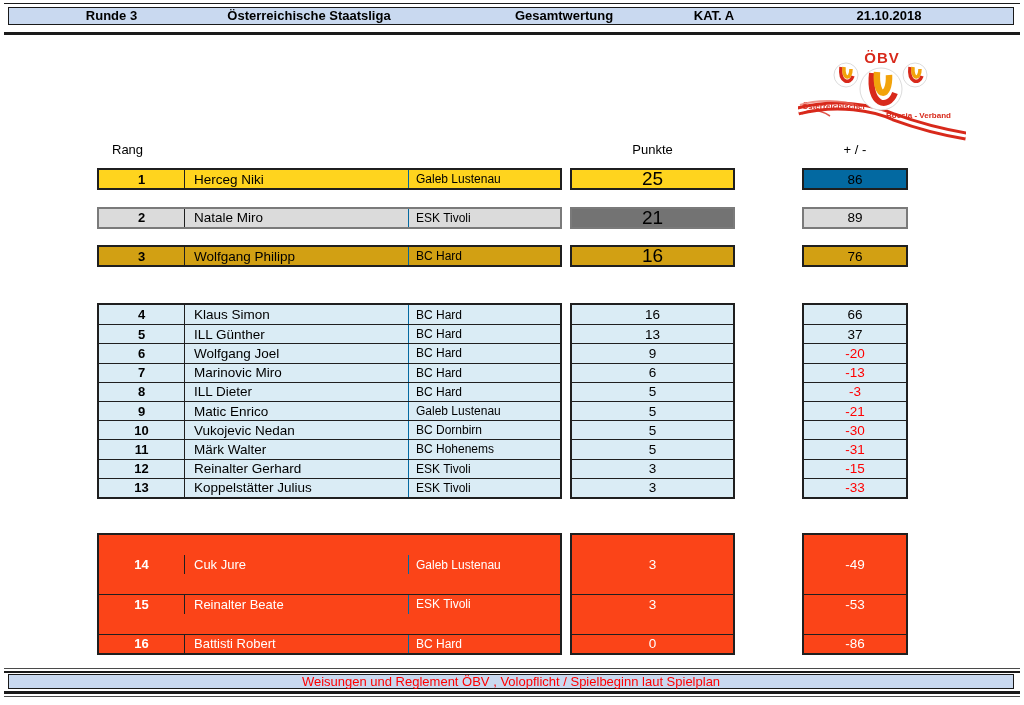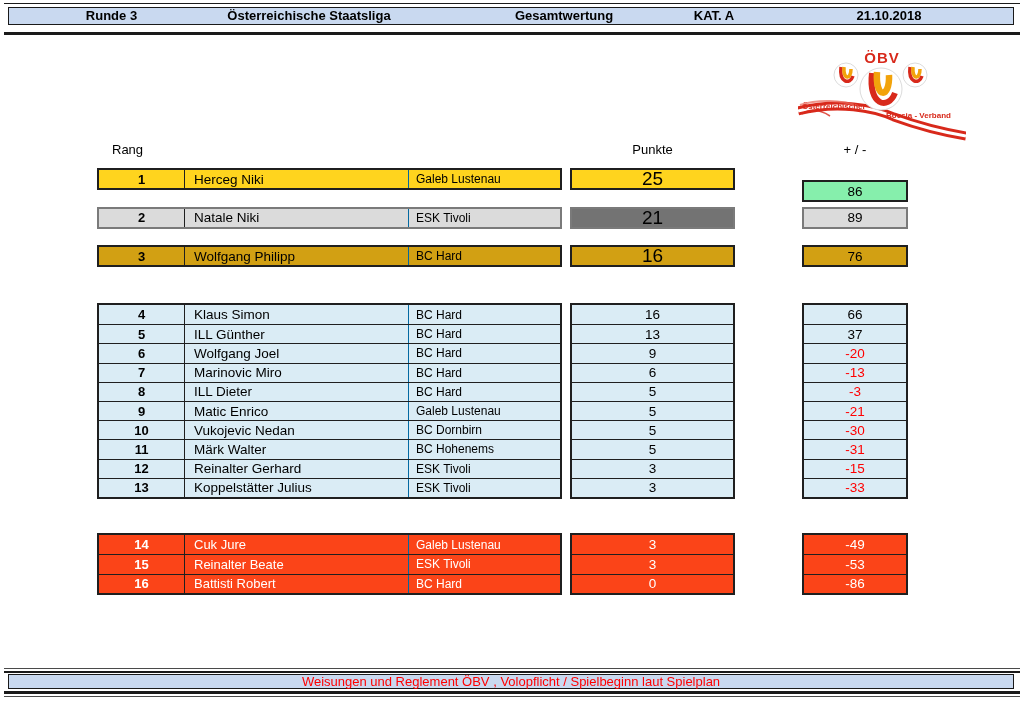--- a/index.html
+++ b/index.html
@@ -36,21 +36,21 @@
   .cell-club{flex:1;height:100%;display:flex;align-items:center;padding-left:7px;font-size:12px;}
 
   
   .gridbox{position:absolute;border:2px solid #1f1f1f;box-sizing:border-box;background:#DAECF5;}
   .gridbox.gmain{left:97px;width:465px;}
   .gridbox.gpoints{left:570px;width:165px;}
   .gridbox.gdiff{left:802px;width:106px;}
   .mid{top:303px;}
   .red{top:533px;background:#FB4418;color:#fff;}
   .grow{height:19.2px;display:flex;align-items:center;box-sizing:border-box;}
-  .red .grow{height:19.3px;}
+  .red .grow{height:19.3px;margin-top:20px;}
   .grow + .grow{border-top:1px solid #1f1f1f;}
   .grow.center{justify-content:center;font-size:13.5px;}
   .red .cell-name{font-size:13px;}
   .neg{color:#FF0000;}
 
   
   .logo{position:absolute;left:798px;top:47px;width:168px;height:100px;}
 </style>
 </head>
 <body>
@@ -98,27 +98,27 @@
 
   <div class="podium">
 
       <div class="prow">
         <div class="pbox main" style="background: rgb(255, 212, 30); border-color: rgb(31, 31, 31);">
           <div class="cell-rank">1</div>
           <div class="cell-name">Herceg Niki</div>
           <div class="cell-club">Galeb Lustenau</div>
         </div>
         <div class="pbox points" style="background: rgb(255, 212, 30); border-color: rgb(31, 31, 31);">25</div>
-        <div class="pbox diff" style="background: #86efac; border-color: rgb(31, 31, 31); margin-top: 12px;">86</div>
+        <div class="pbox diff" style="background: #0369a1; border-color: rgb(31, 31, 31);">86</div>
       </div>
 
       <div class="prow">
         <div class="pbox main" style="background: rgb(219, 219, 219); border-color: rgb(122, 122, 122);">
           <div class="cell-rank">2</div>
-          <div class="cell-name">Natale Niki</div>
+          <div class="cell-name">Natale Miro</div>
           <div class="cell-club">ESK Tivoli</div>
         </div>
         <div class="pbox points" style="background: #737373; border-color: rgb(122, 122, 122);">21</div>
         <div class="pbox diff" style="background: rgb(219, 219, 219); border-color: rgb(122, 122, 122); text-align: center;">89</div>
       </div>
 
       <div class="prow">
         <div class="pbox main" style="background: rgb(210, 160, 19); border-color: rgb(31, 31, 31);">
           <div class="cell-rank">3</div>
           <div class="cell-name">Wolfgang Philipp</div>

